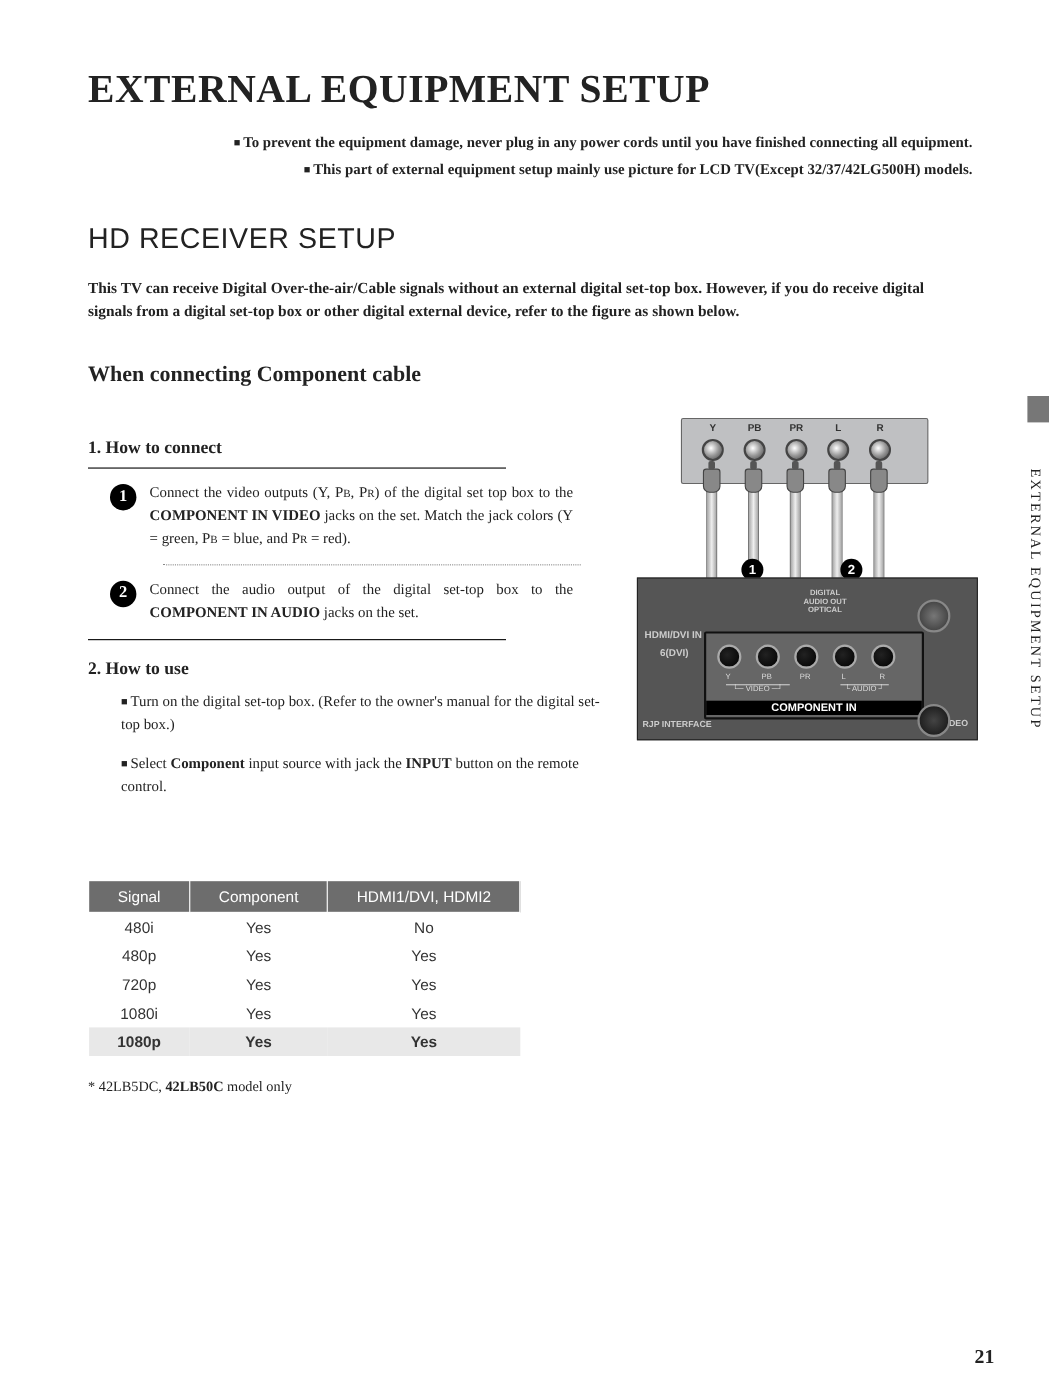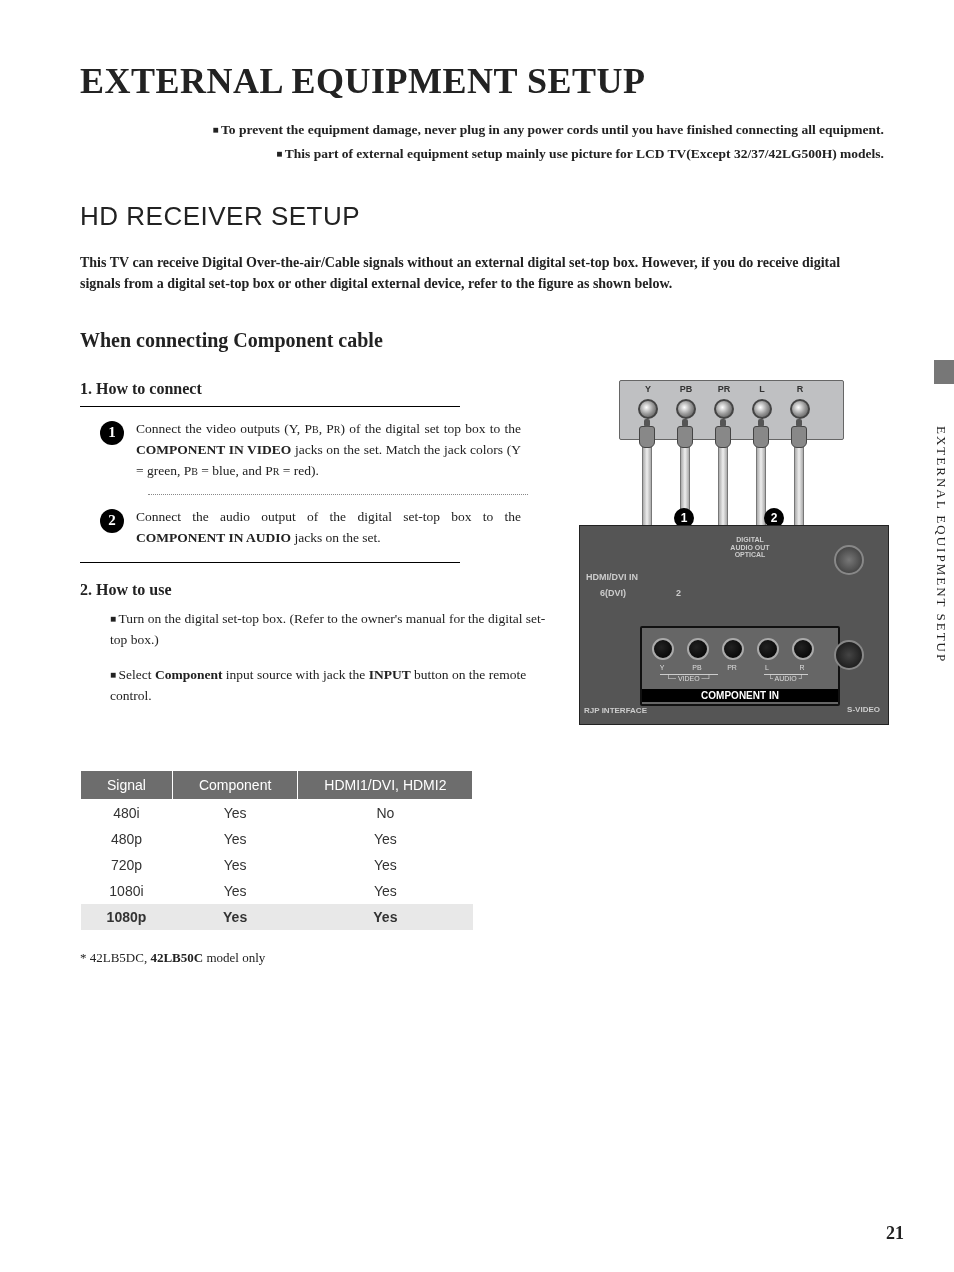--- a/index.html
+++ b/index.html
@@ -43,21 +43,21 @@
     font-weight: bold;
     line-height: 1.55;
     margin-bottom: 34px;
   }
   .sub-title {
     font-size: 20px;
     font-weight: bold;
     margin-bottom: 28px;
   }
   .content-row { display: flex; gap: 20px; align-items: flex-start; }
-  .left-col { flex: 1 1 auto; }
+  .left-col { flex: 1 1 auto; margin-top: 19px; }
   .right-col { width: 305px; flex: 0 0 auto; }
   .step-heading {
     font-size: 16px;
     font-weight: bold;
     margin-bottom: 8px;
   }
   hr.rule { border: none; border-top: 1px solid #000; margin-bottom: 12px; width: 380px; }
   hr.dotted { border: none; border-top: 1.5px dotted #888; margin: 12px 0; width: 380px; margin-left: 68px;}
   .step {
     display: flex;
@@ -116,39 +116,39 @@
     border-radius: 4px;
   }
   .plug { position: absolute; width: 16px; height: 22px; background: #888; border: 1px solid #444; border-radius: 3px 3px 6px 6px; }
   .plug::before { content:""; position:absolute; top:-8px; left:4px; width:6px; height:8px; background:#555; border-radius:2px;}
   .cable-badge {
     position: absolute; width: 20px; height: 20px; border-radius: 50%;
     background: #000; color: #fff; font-size: 12px; font-weight: bold;
     display: flex; align-items: center; justify-content: center;
   }
   .tv-box {
-    position: absolute; top: 145px; left: 0; right: -10px; height: 200px;
+    position: absolute; top: 145px; left: 0; right: -10px; height: 148px;
     background: #555; border: 1px solid #222;
   }
   .tv-label { position: absolute; color: #ccc; font-size: 9px; font-weight: bold; }
   .tv-jack-panel {
     position: absolute; bottom: 18px; left: 60px; width: 200px; height: 80px;
     border: 2px solid #111; background: #666; border-radius: 2px;
   }
   .tv-jack-panel .row { position: absolute; display: flex; gap: 13px; }
   .tv-jack { width: 22px; height: 22px; border-radius: 50%; background: radial-gradient(circle at 40% 40%, #222, #000); border: 2px solid #aaa; }
   .comp-in-label {
     position: absolute; bottom: 2px; left: 0; right: 0; text-align: center;
     background: #000; color: #fff; font-size: 10px; font-weight: bold; padding: 1px 13px;
   }
   .optical-jack { position:absolute; right: 15px; top: 165px; width:30px; height:30px; border-radius:50%; background: radial-gradient(circle,#777,#333); border:2px solid #888;}
   .svideo-jack { position:absolute; right: 15px; top: 260px; width:30px; height:30px; border-radius:50%; background: radial-gradient(circle,#444,#111); border:2px solid #888;}
   
   .signal-table {
-    margin-top: 40px;
+    margin-top: 60px;
     border-collapse: collapse;
     font-size: 14px;
     font-family: Arial, Helvetica, sans-serif;
   }
   .signal-table th {
     background: #6d6d6d; color: #fff; font-weight: normal;
     padding: 6px 26px; border: 1px solid #fff; text-align: center;
     font-size: 14px;
   }
   .signal-table td {

